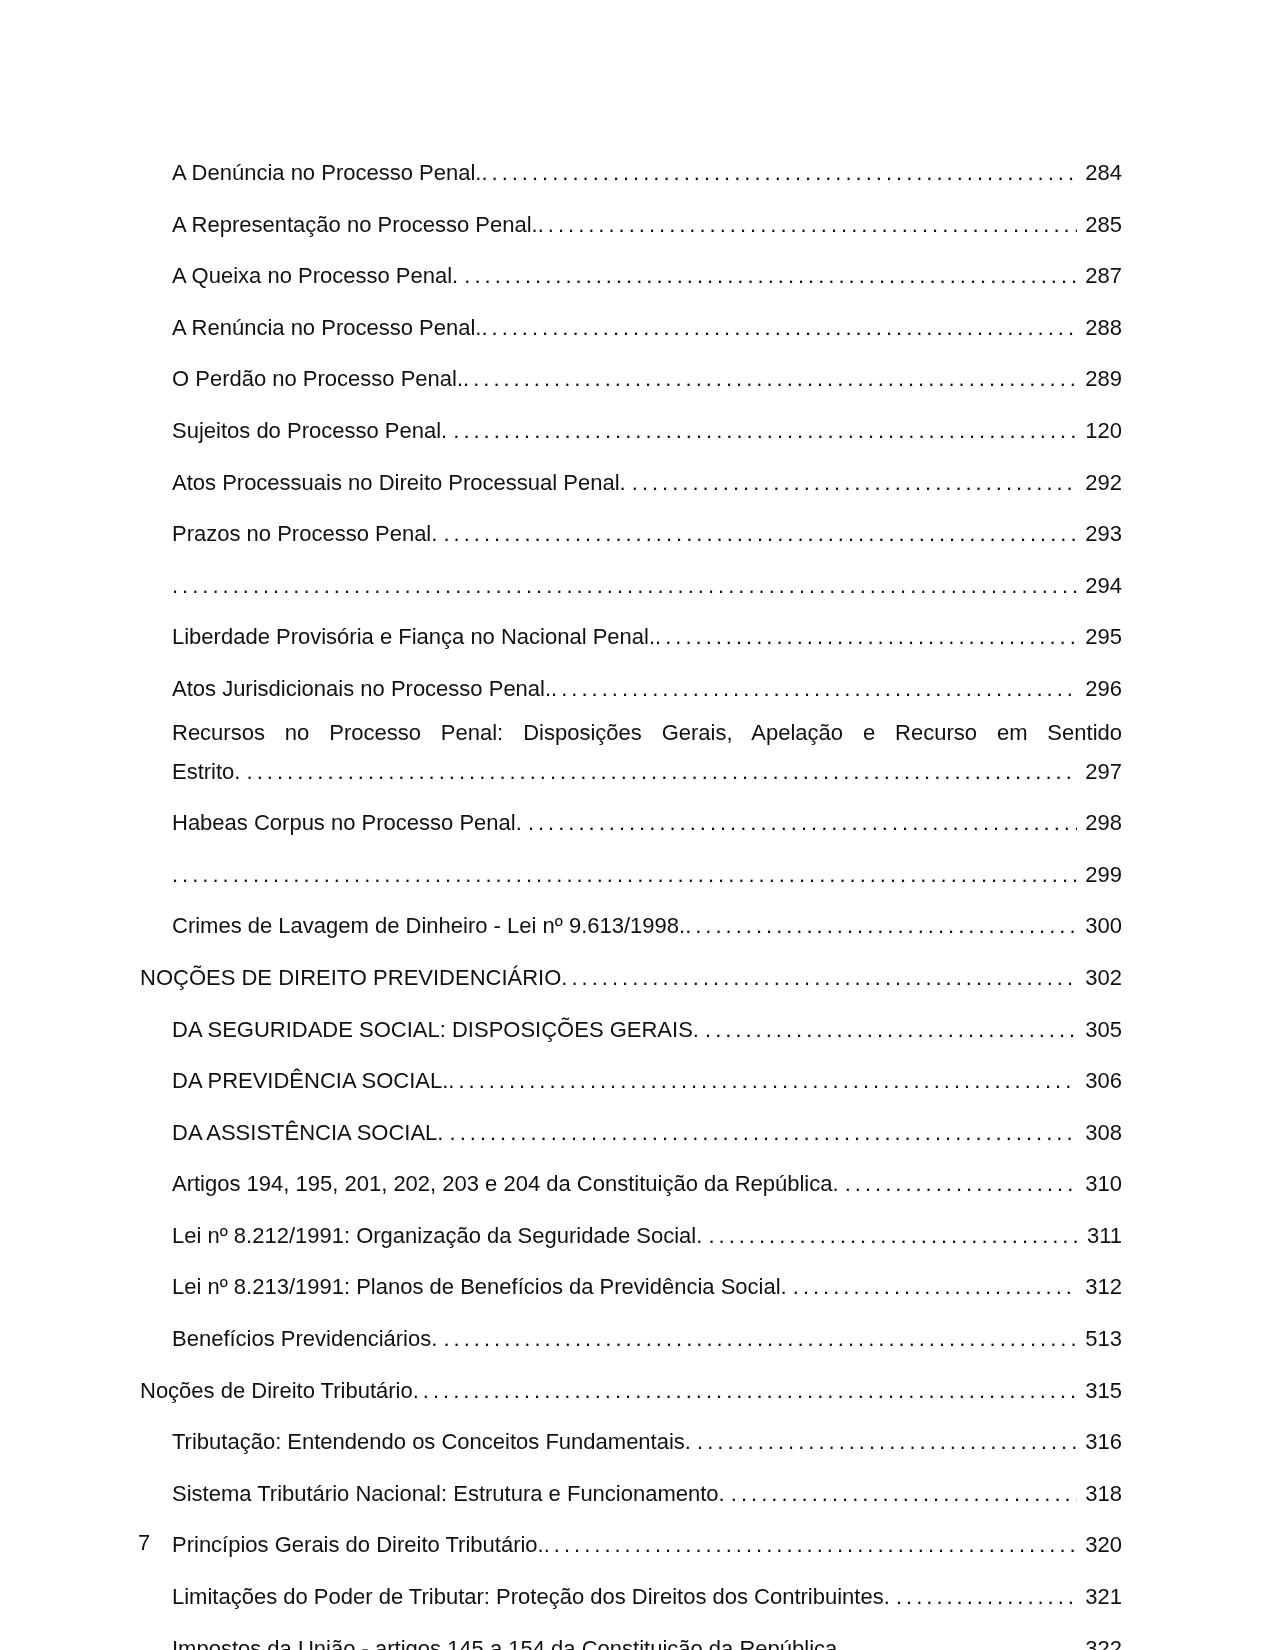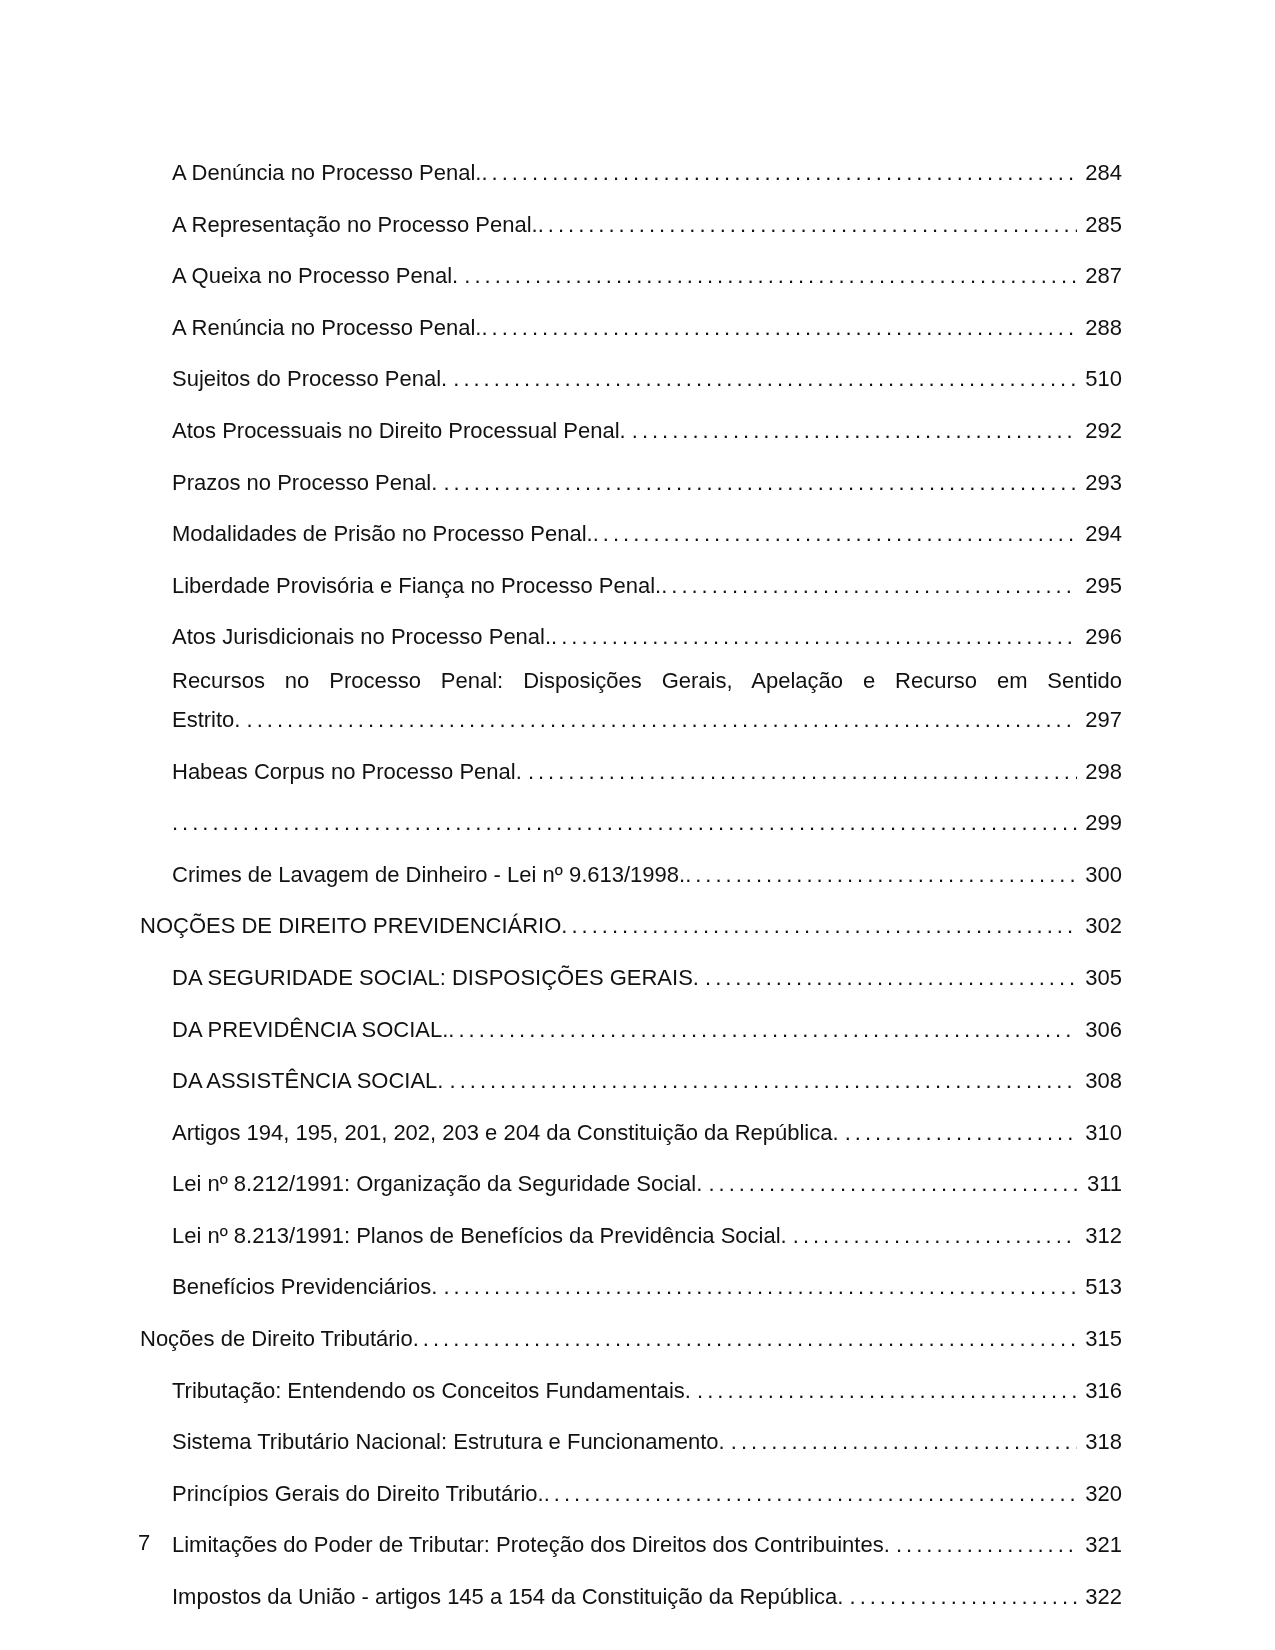--- a/index.html
+++ b/index.html
@@ -81,49 +81,55 @@
   </div>
       <div class="toc-row level-2">
     <div class="row-line">
       <span class="toc-title">A Renúncia no Processo Penal.</span>
       <span class="dots"></span>
       <span class="toc-page">288</span>
     </div>
   </div>
       <div class="toc-row level-2">
     <div class="row-line">
+      <span class="toc-title">O Perdão no Processo Penal.</span>
+      <span class="dots"></span>
+      <span class="toc-page">289</span>
+    </div>
+  </div>
+      <div class="toc-row level-2">
+    <div class="row-line">
       <span class="toc-title">Sujeitos do Processo Penal. </span>
       <span class="dots"></span>
-      <span class="toc-page">510</span>
+      <span class="toc-page">120</span>
     </div>
   </div>
       <div class="toc-row level-2">
     <div class="row-line">
       <span class="toc-title">Atos Processuais no Direito Processual Penal. </span>
       <span class="dots"></span>
       <span class="toc-page">292</span>
     </div>
   </div>
       <div class="toc-row level-2">
     <div class="row-line">
       <span class="toc-title">Prazos no Processo Penal. </span>
       <span class="dots"></span>
       <span class="toc-page">293</span>
     </div>
   </div>
       <div class="toc-row level-2">
     <div class="row-line">
-      <span class="toc-title">Modalidades de Prisão no Processo Penal.</span>
       <span class="dots"></span>
       <span class="toc-page">294</span>
     </div>
   </div>
       <div class="toc-row level-2">
     <div class="row-line">
-      <span class="toc-title">Liberdade Provisória e Fiança no Processo Penal.</span>
+      <span class="toc-title">Liberdade Provisória e Fiança no Nacional Penal.</span>
       <span class="dots"></span>
       <span class="toc-page">295</span>
     </div>
   </div>
       <div class="toc-row level-2">
     <div class="row-line">
       <span class="toc-title">Atos Jurisdicionais no Processo Penal.</span>
       <span class="dots"></span>
       <span class="toc-page">296</span>
     </div>

